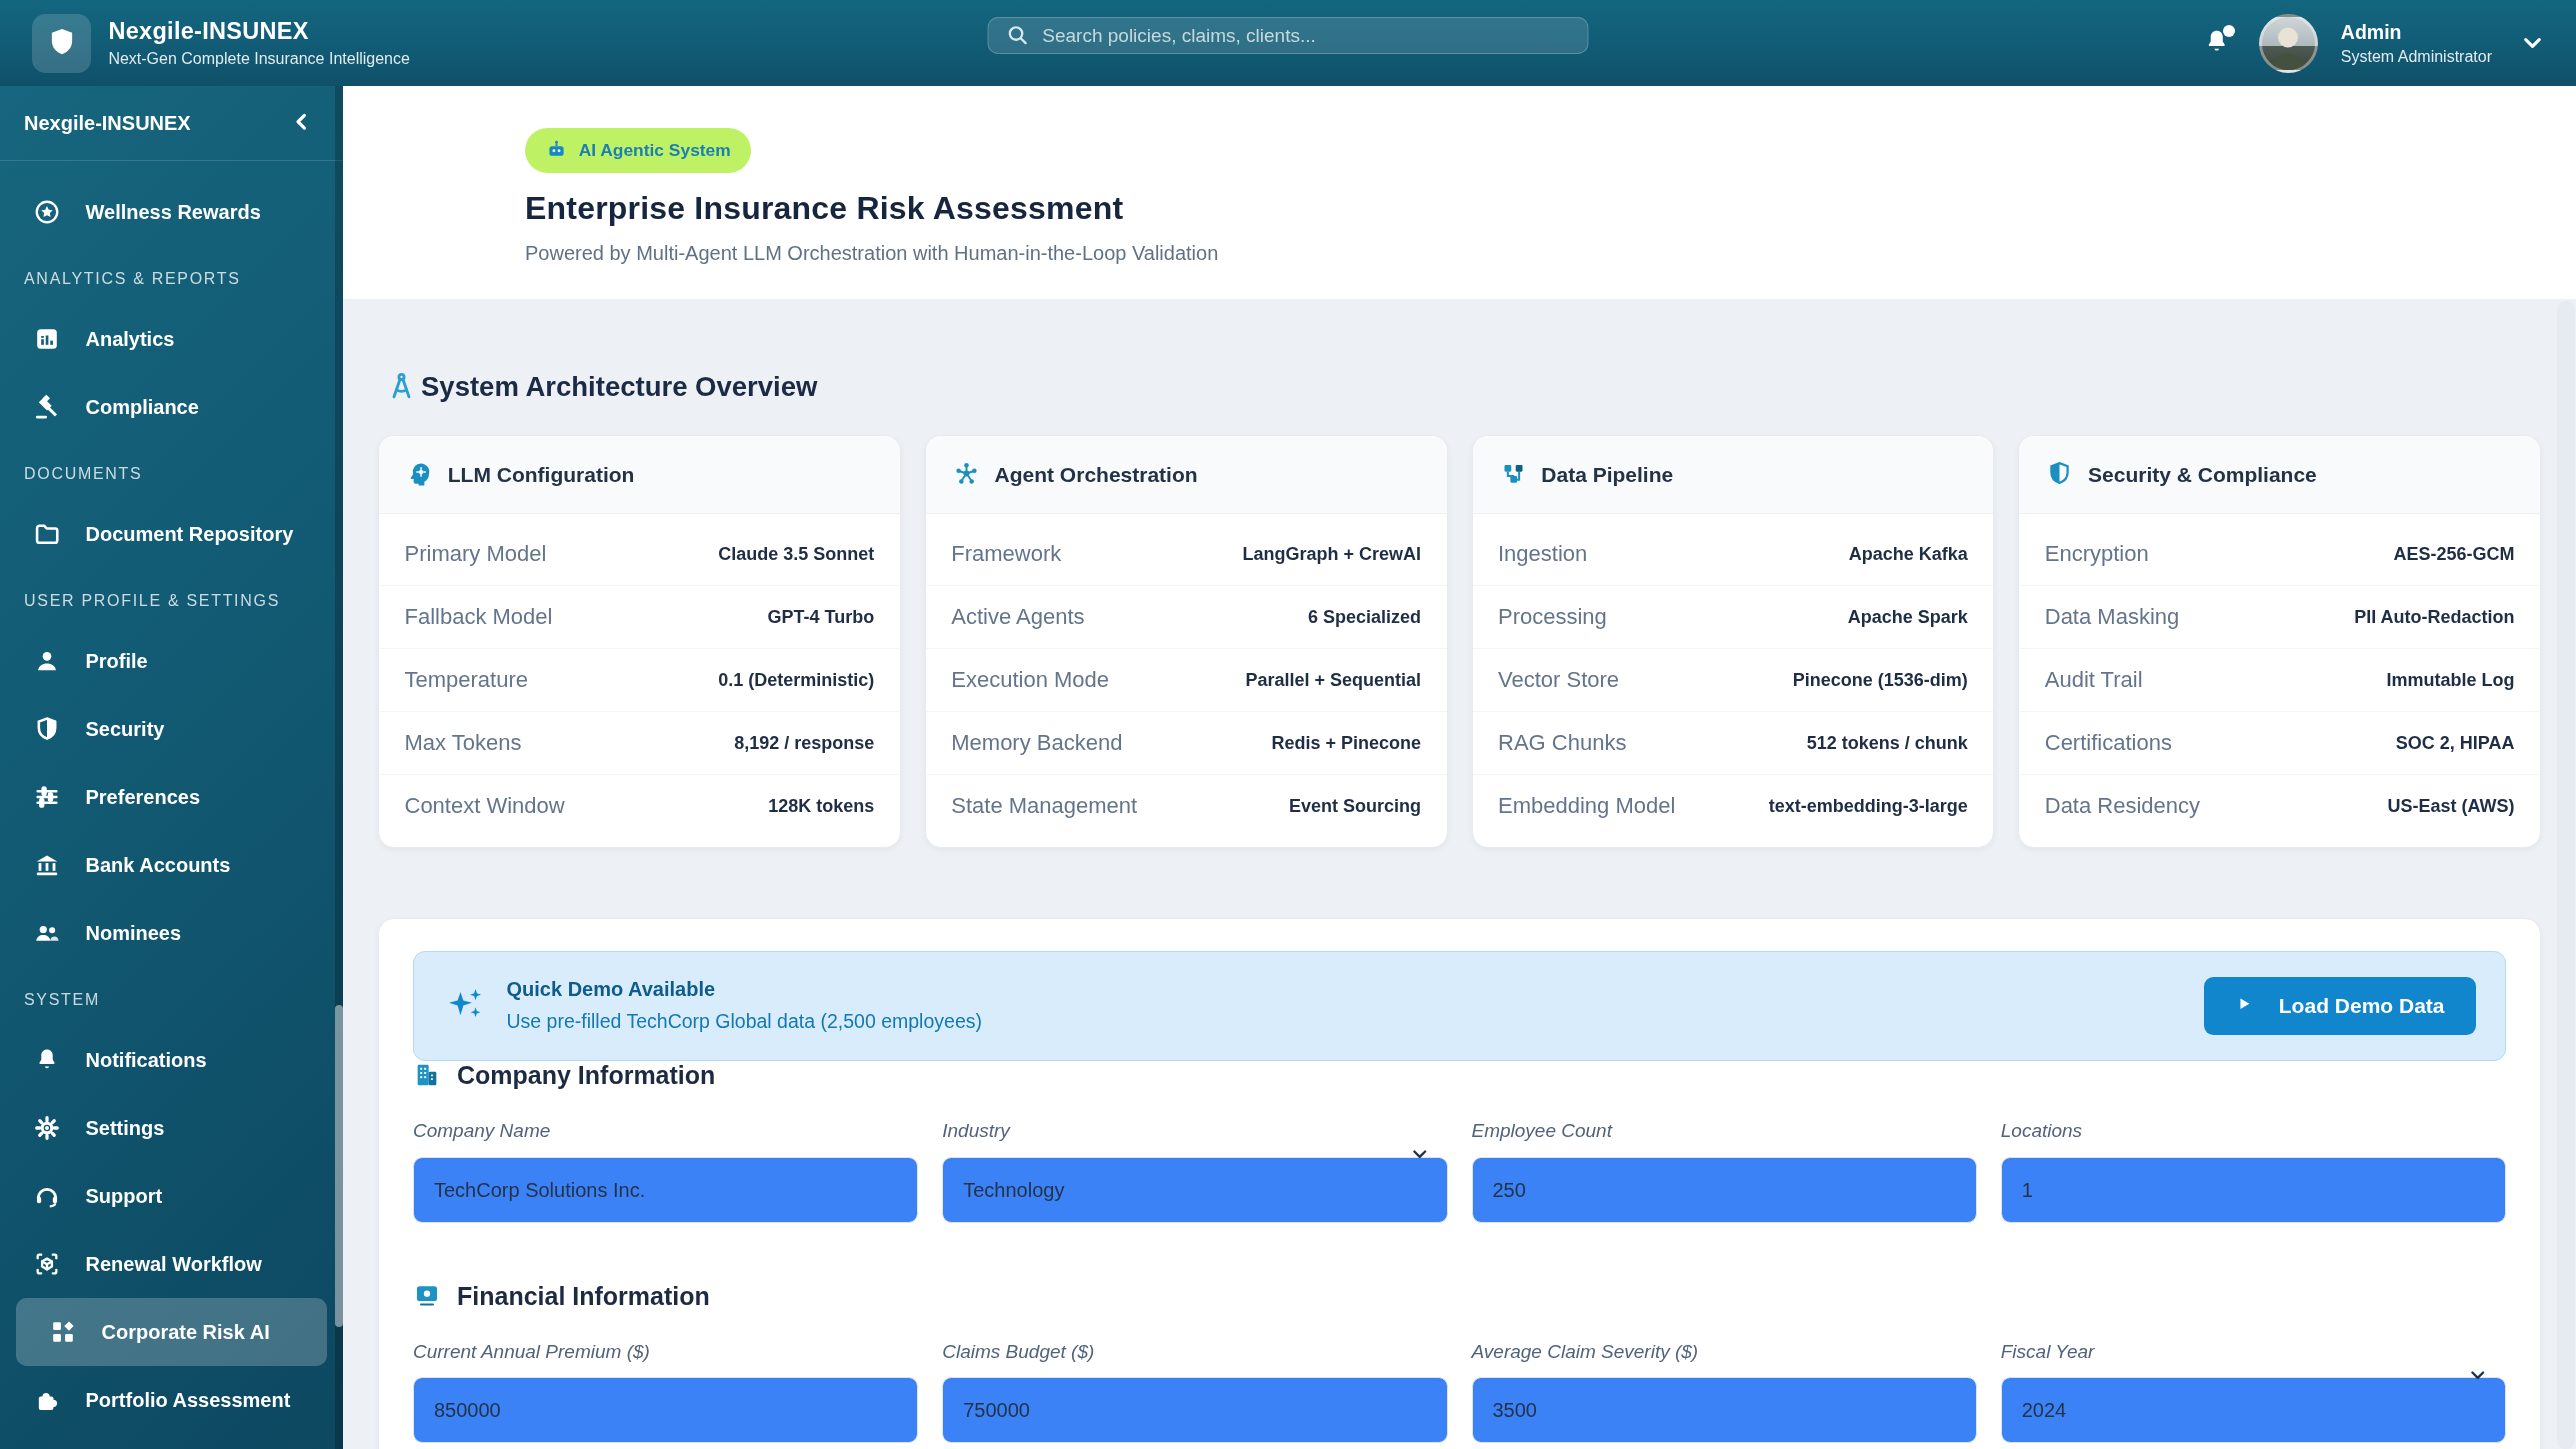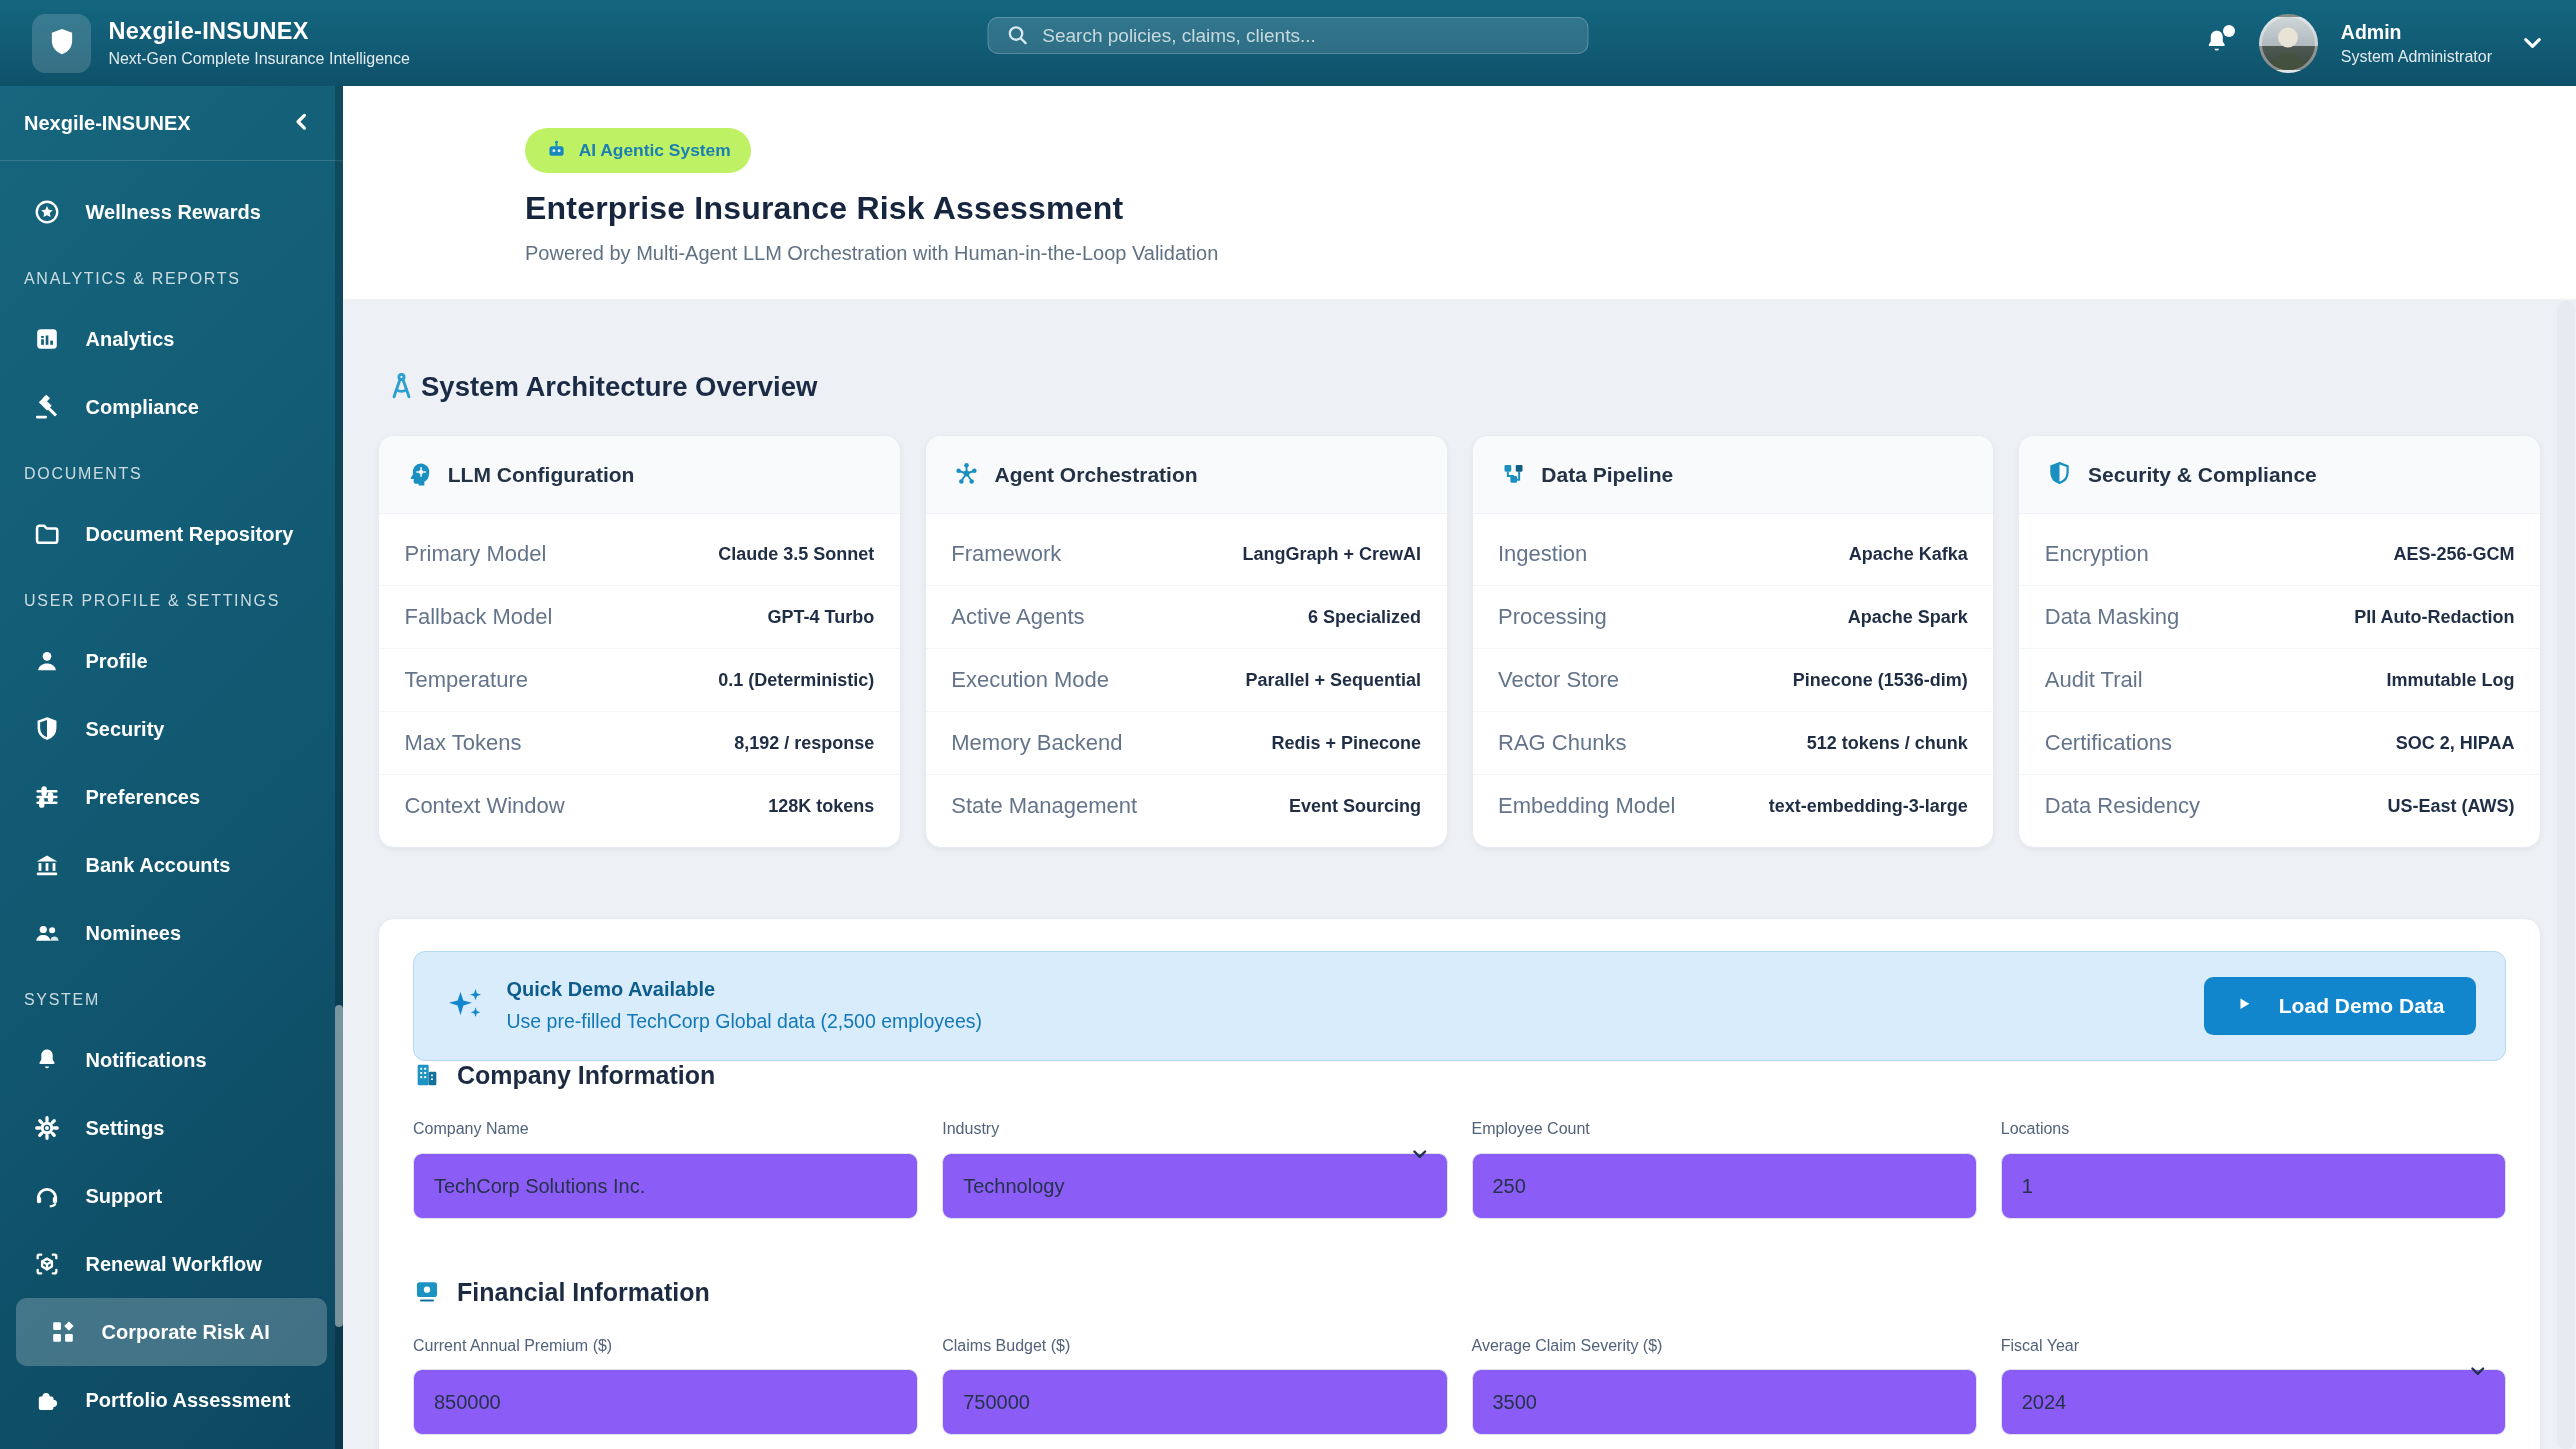--- a/index.html
+++ b/index.html
@@ -90,23 +90,23 @@
   .demo-text { margin-left:20px; }
   .demo-title { font-size:20px; font-weight:bold; color:#0d5c8c; }
   .demo-sub { font-size:19.5px; color:#1278b6; margin-top:9.4px; }
   .demo-btn { margin-left:auto; background:#1186cc; color:#fff; border:none; cursor:pointer;
     border-radius:9.4px; height:58px; padding:0 31px; display:flex; align-items:center; gap:26px;
     font-size:21px; font-weight:bold; font-family:inherit; }
 
   .form-head { display:flex; align-items:center; gap:16px; }
   .form-head .txt { font-size:25px; font-weight:bold; color:#1d2b42; }
   .form-grid { display:grid; grid-template-columns:repeat(4,1fr); gap:24px; margin-top:29.5px; }
-  .field .flabel { font-size:16px; color:#51627a; margin-bottom:14.8px; }
+  .field .flabel { font-size:19px; color:#51627a; margin-bottom:14.8px;font-style:italic; }
   .field input, .field select { width:100%; height:66px; border:1.3px solid #dfe4f0; border-radius:9.4px;
-    background:#8b5cf6; font-size:20px; color:#24324a; padding:0 20px; font-family:inherit; outline:none;
+    background:#3b82f6; font-size:20px; color:#24324a; padding:0 20px; font-family:inherit; outline:none;
     box-shadow:inset 0 1.3px 2px rgba(90,100,140,.06); }
   .field select { -webkit-appearance:none; appearance:none; padding-right:47px; }
   .selwrap { position:relative; }
   .selwrap .selchev { position:absolute; right:17.4px; top:23px; pointer-events:none; color:#20304a; }
   .fin-gap { margin-top:58px; }
 </style>
 </head>
 <body>
 
 <div id="app">

